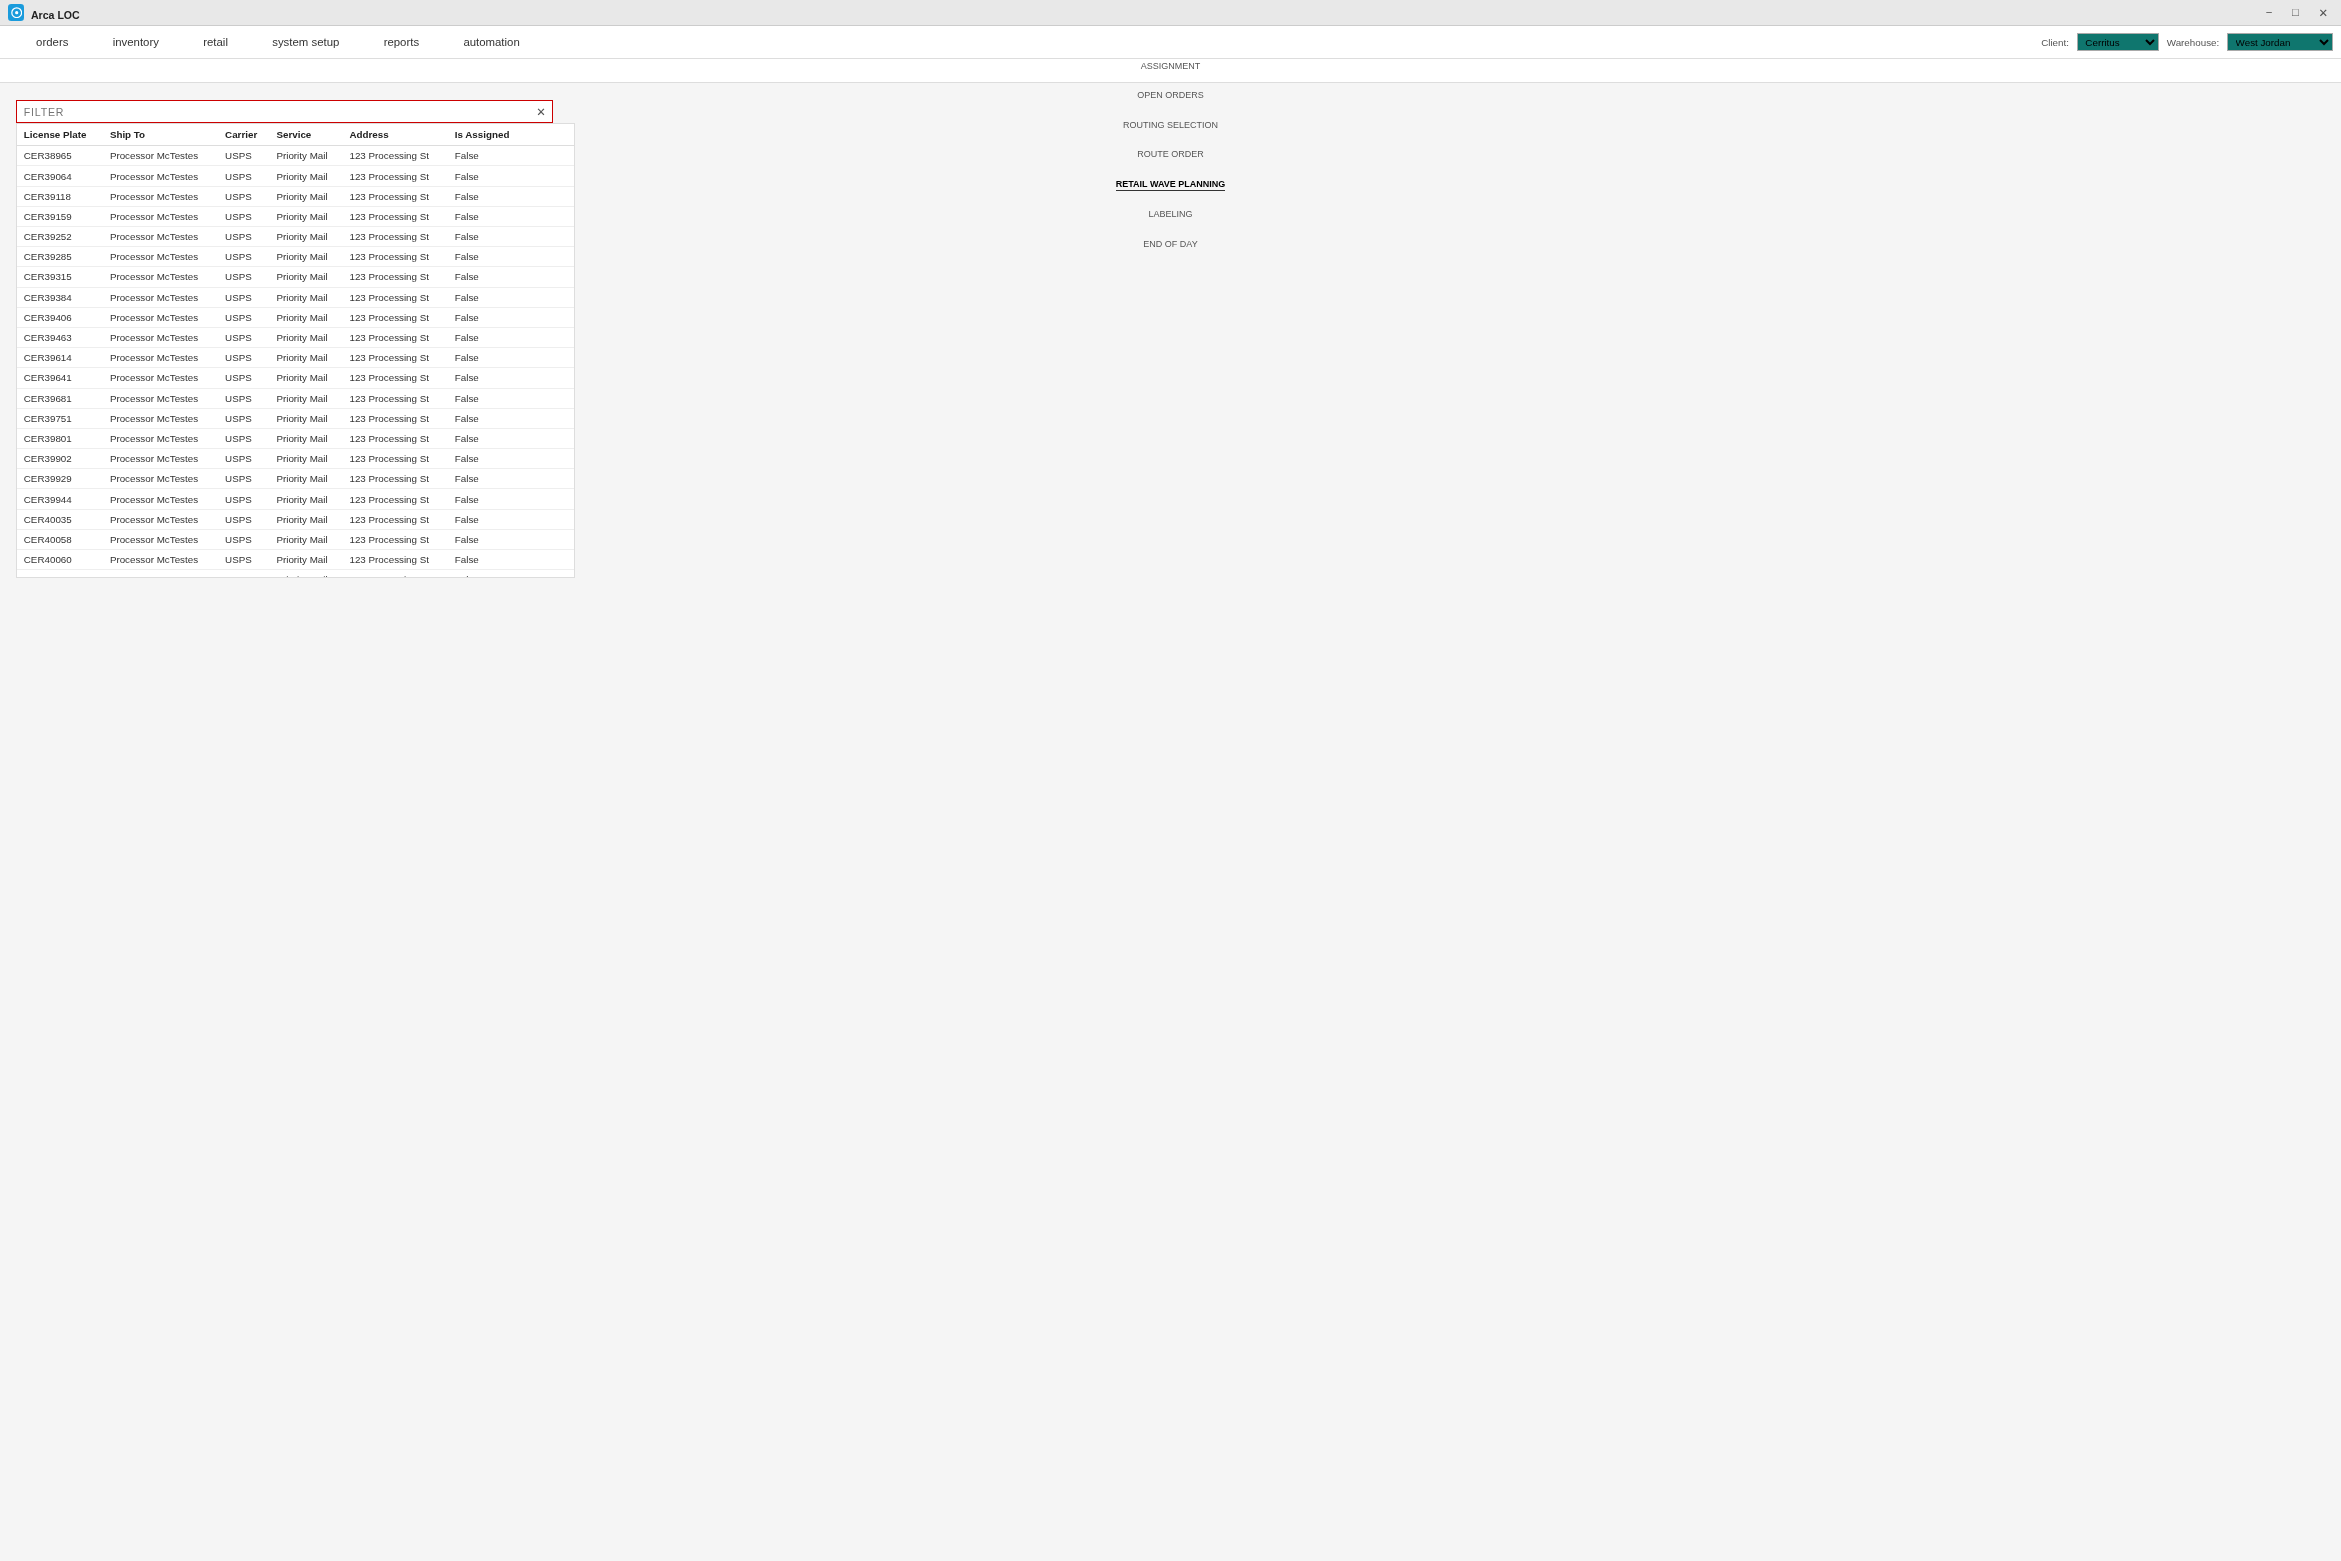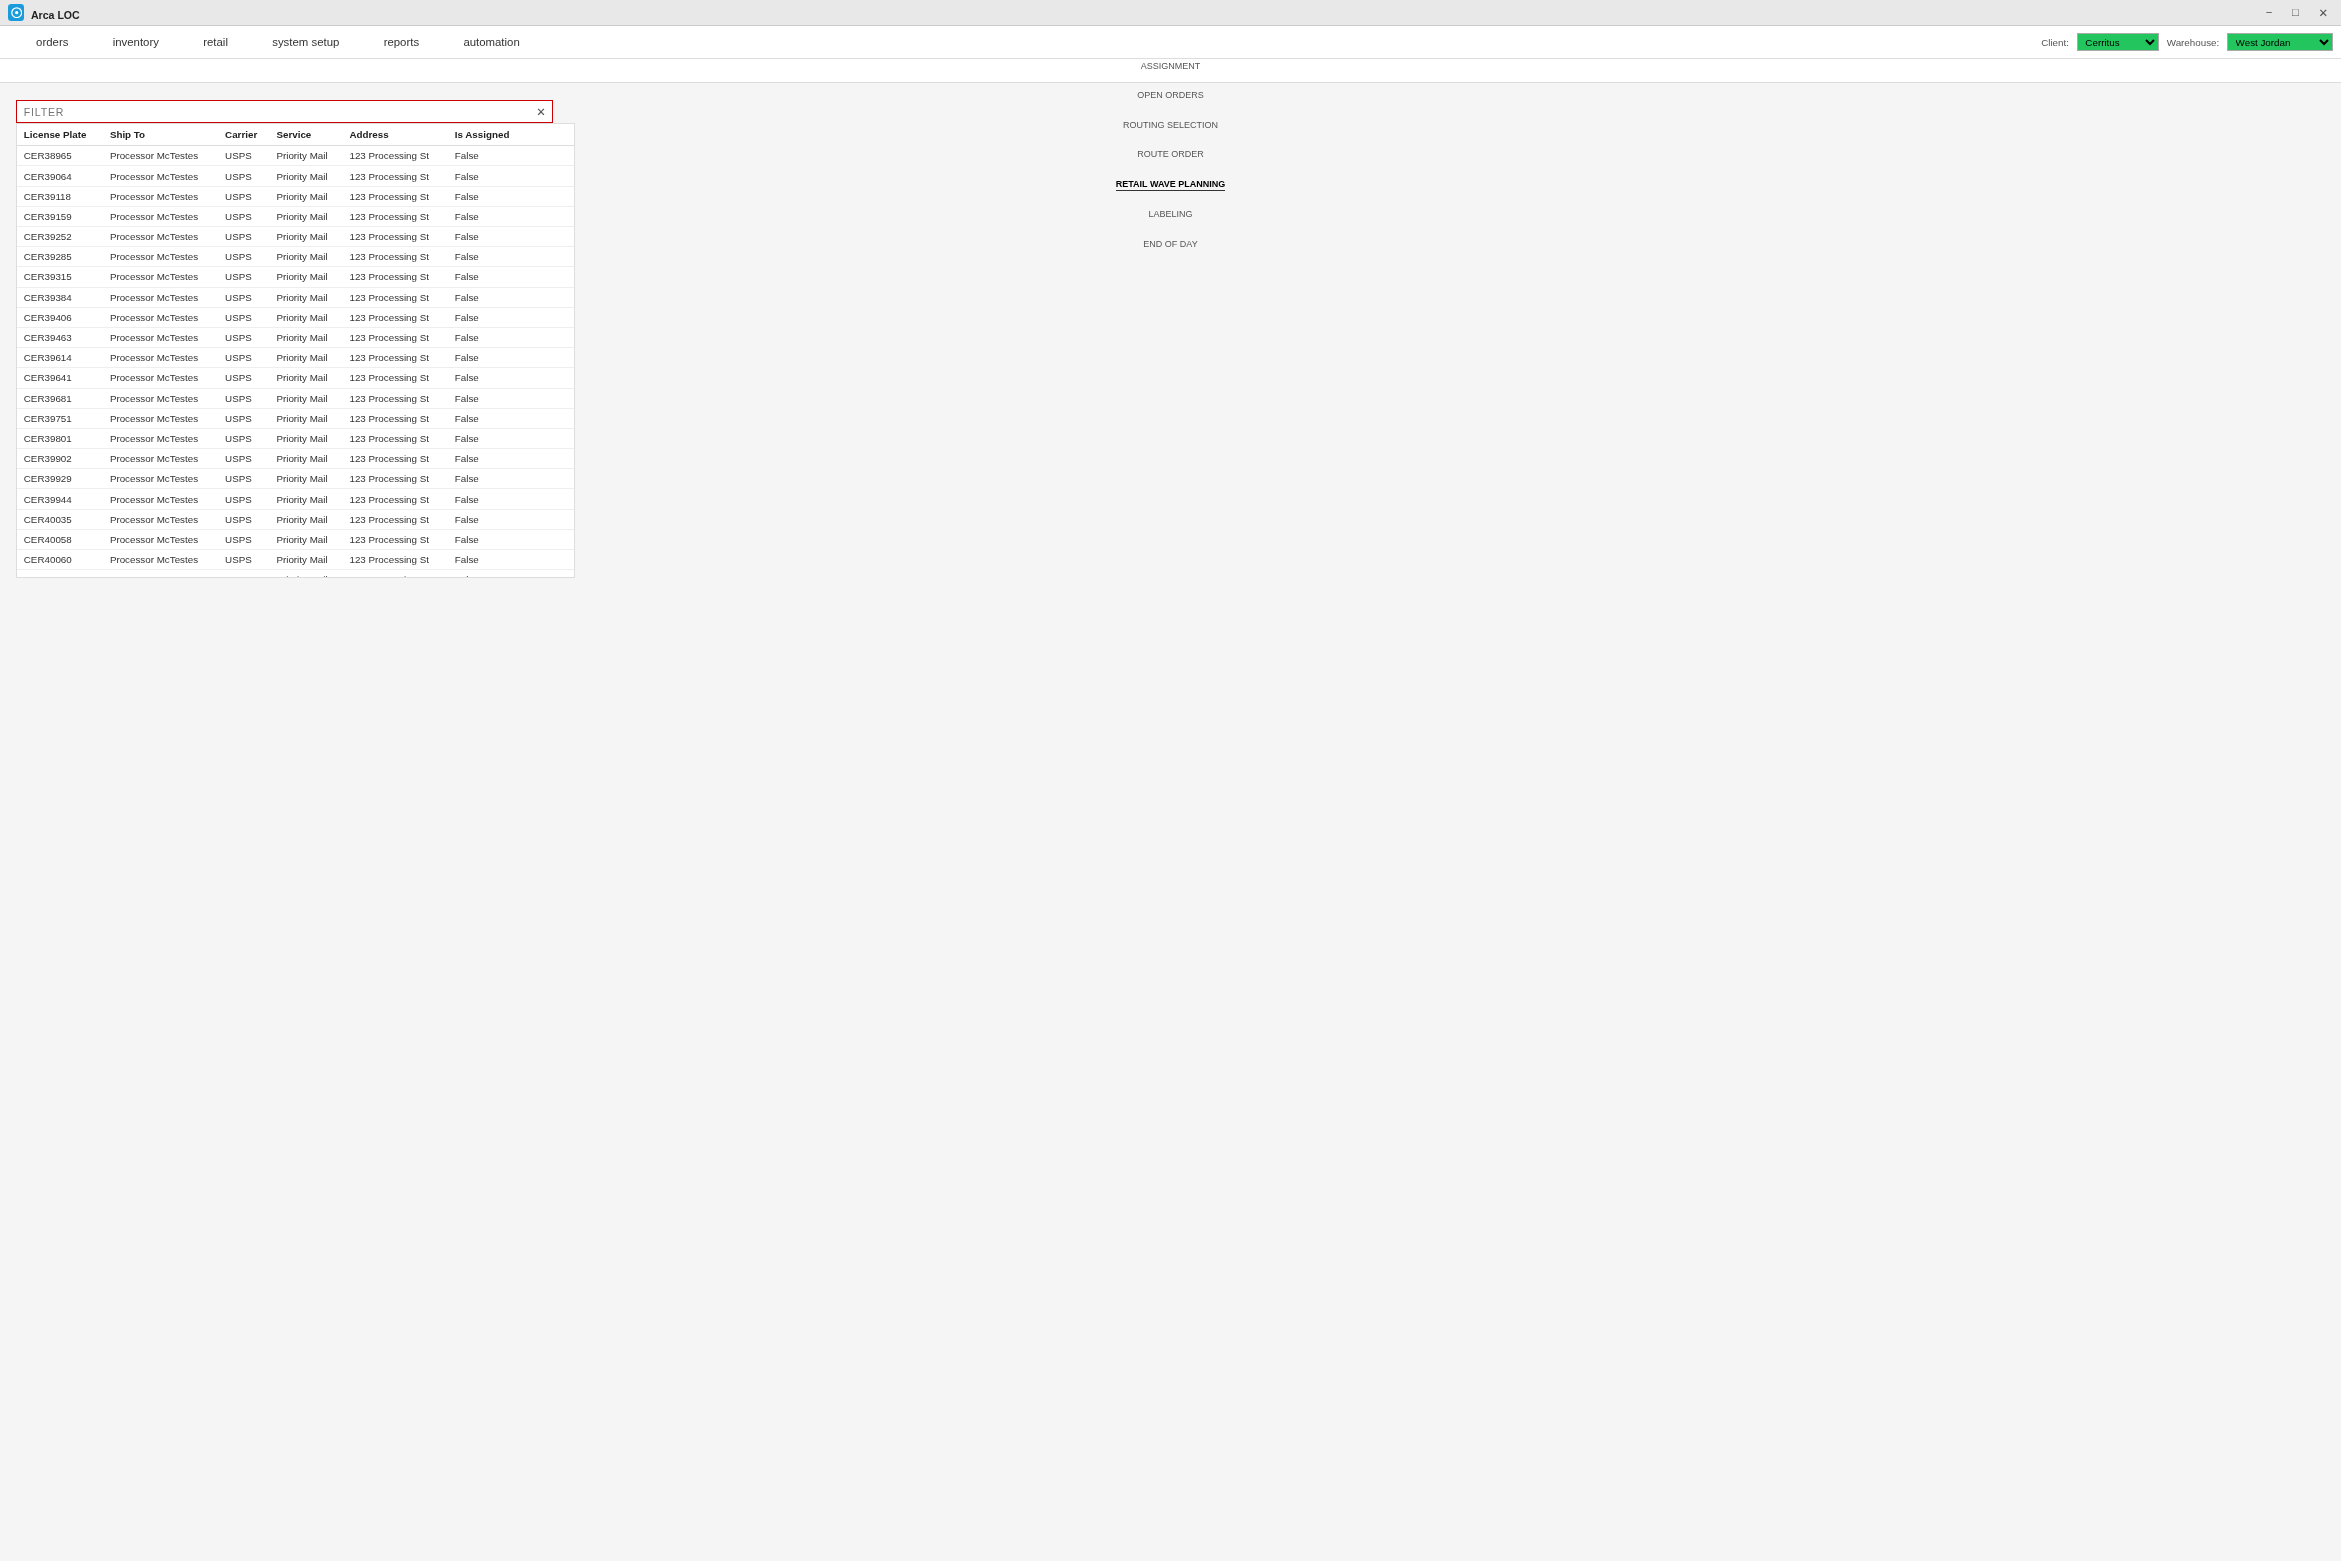--- a/index.html
+++ b/index.html
@@ -40,21 +40,21 @@
     #nav-left { display: flex; gap: 16.3px; }
     #nav-left a {
       font-size: 11.4px; color: #333; text-decoration: none; font-weight: 400;
       cursor: pointer;
       margin-left: 28px;
     }
     #nav-right { display: flex; align-items: center; gap: 8.1px; }
     .client-label, .warehouse-label { font-size: 9.8px; color: #555; }
     select {
       font-size: 9.8px; padding: 1.6px 3.3px; border: 0.8px solid #aaa;
-      background: #22c55e; cursor: pointer;
+      background: #0f766e; cursor: pointer;
     }
 
     
     #sub-nav {
       background: white;
       border-bottom: 0.8px solid #ddd;
       display: flex;
       align-items: center;
       padding: 0 8.1px;
       height: 24.4px;

